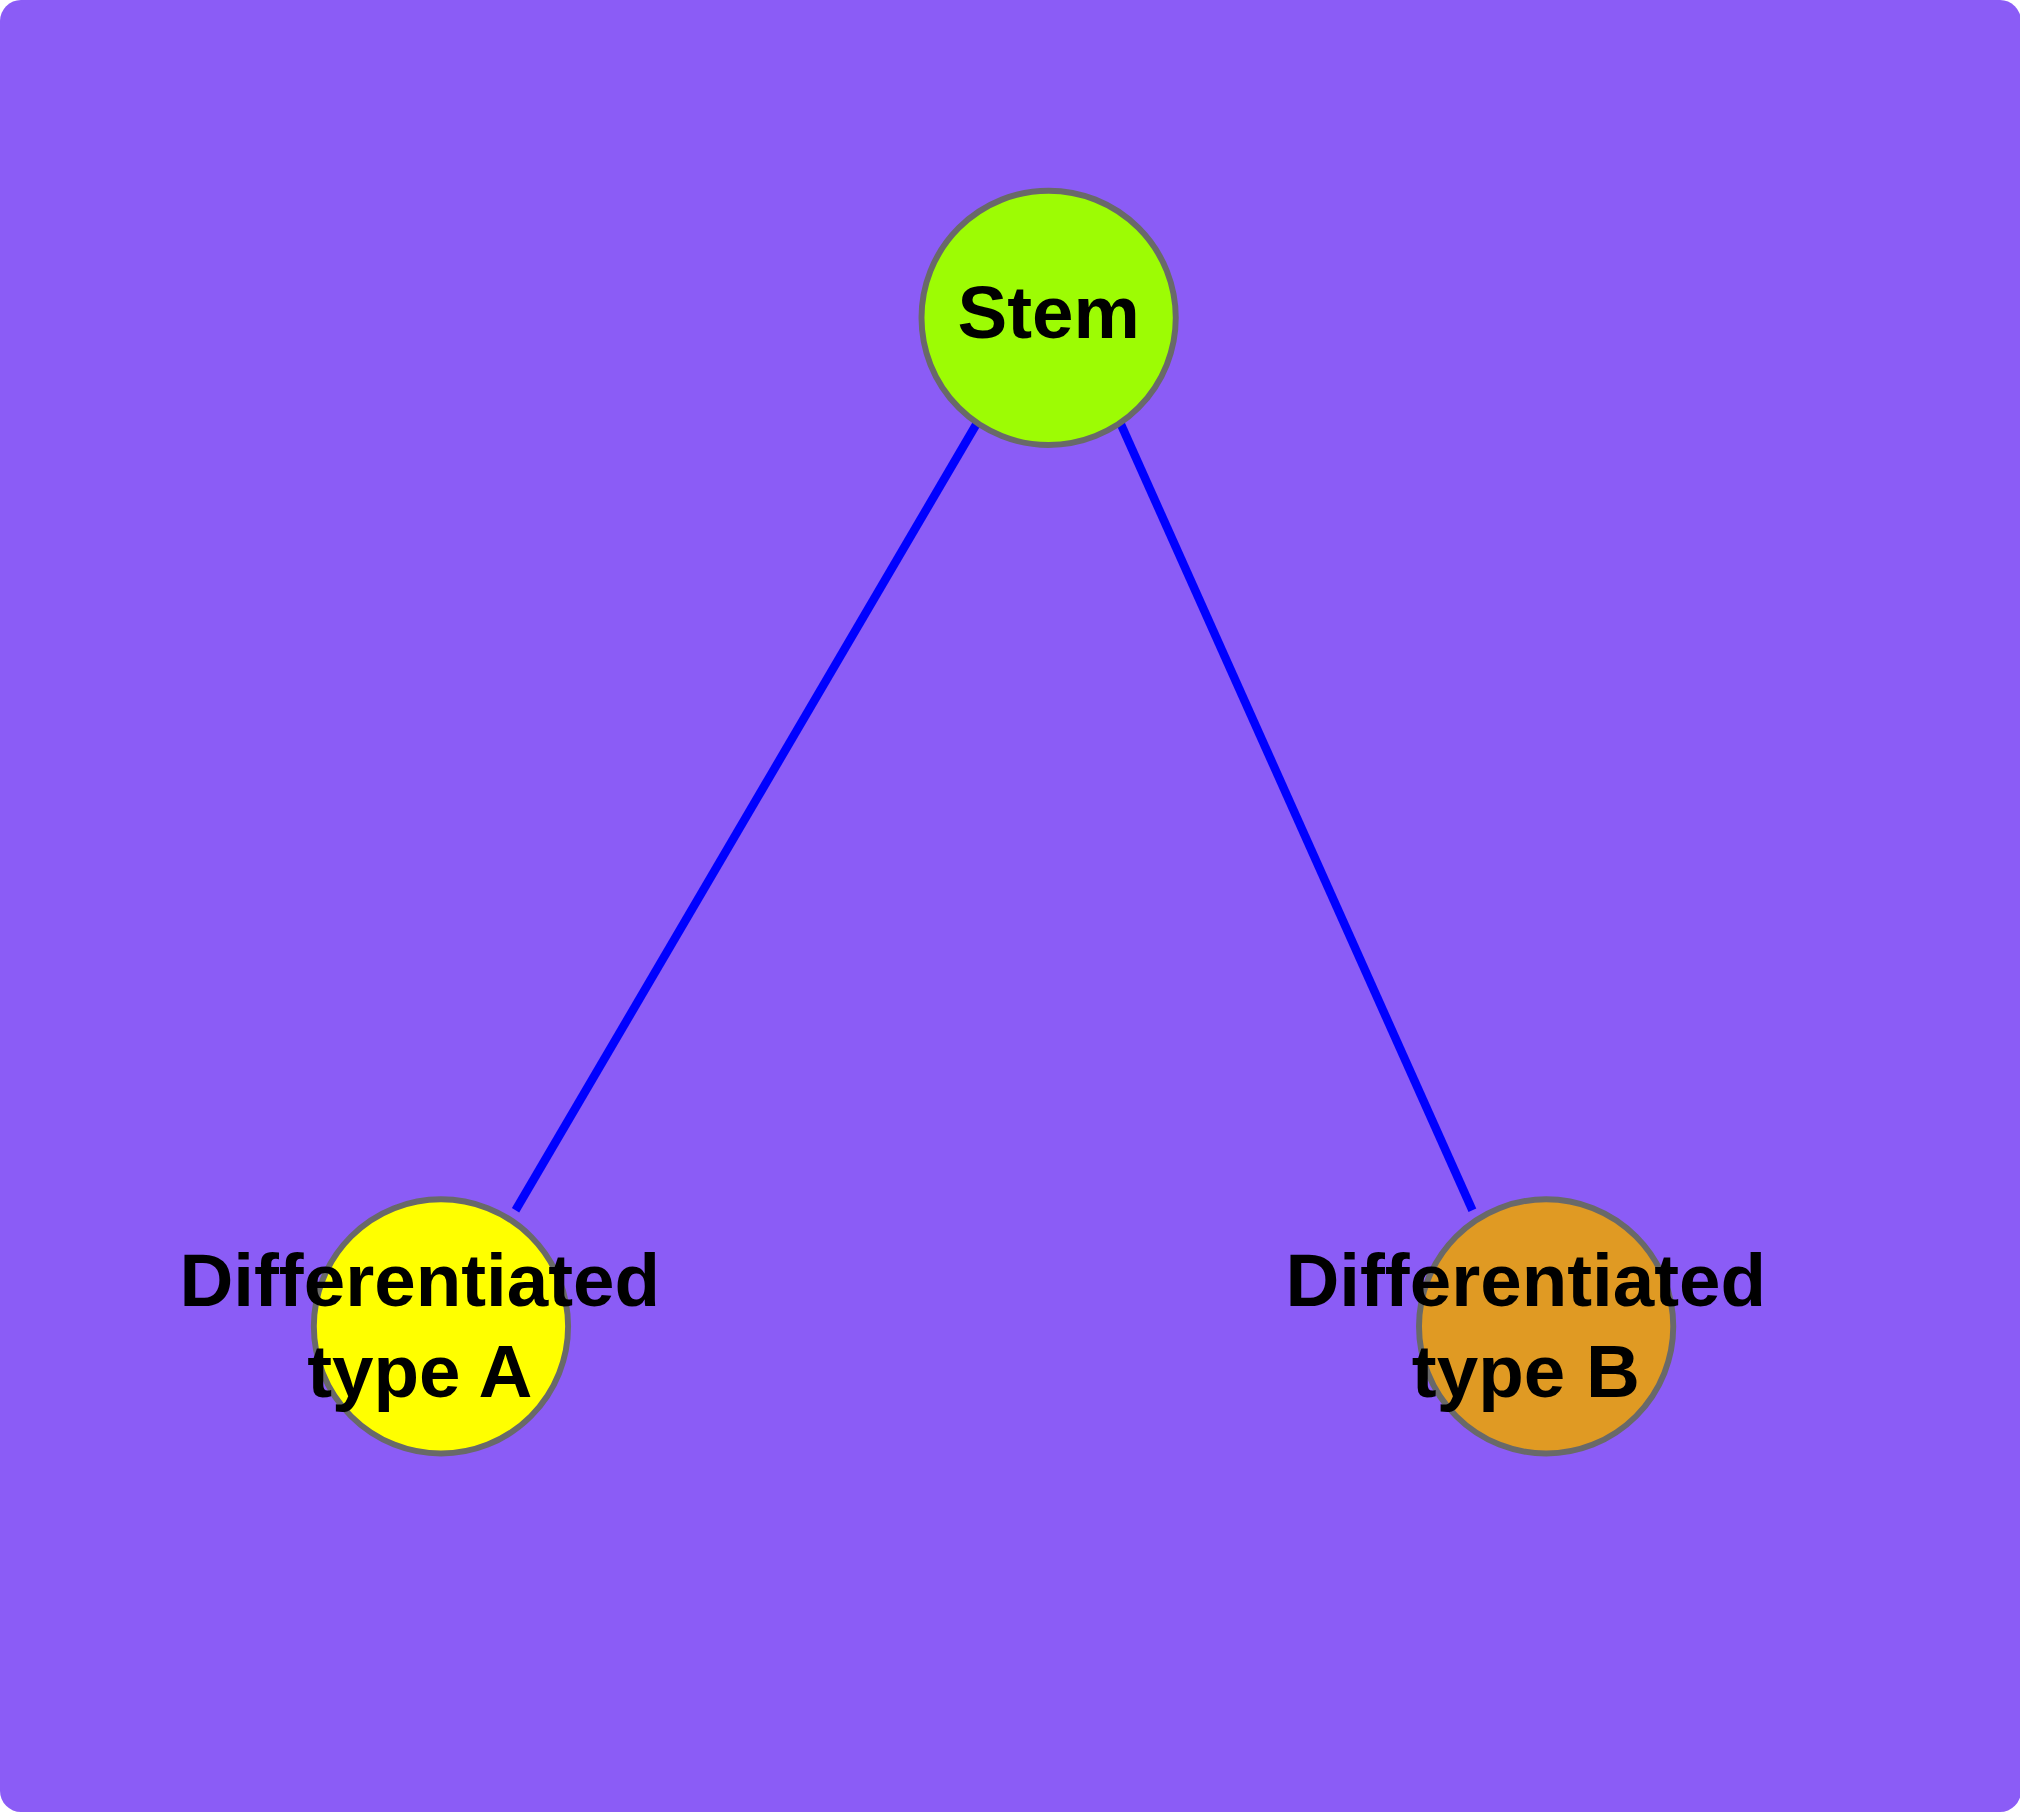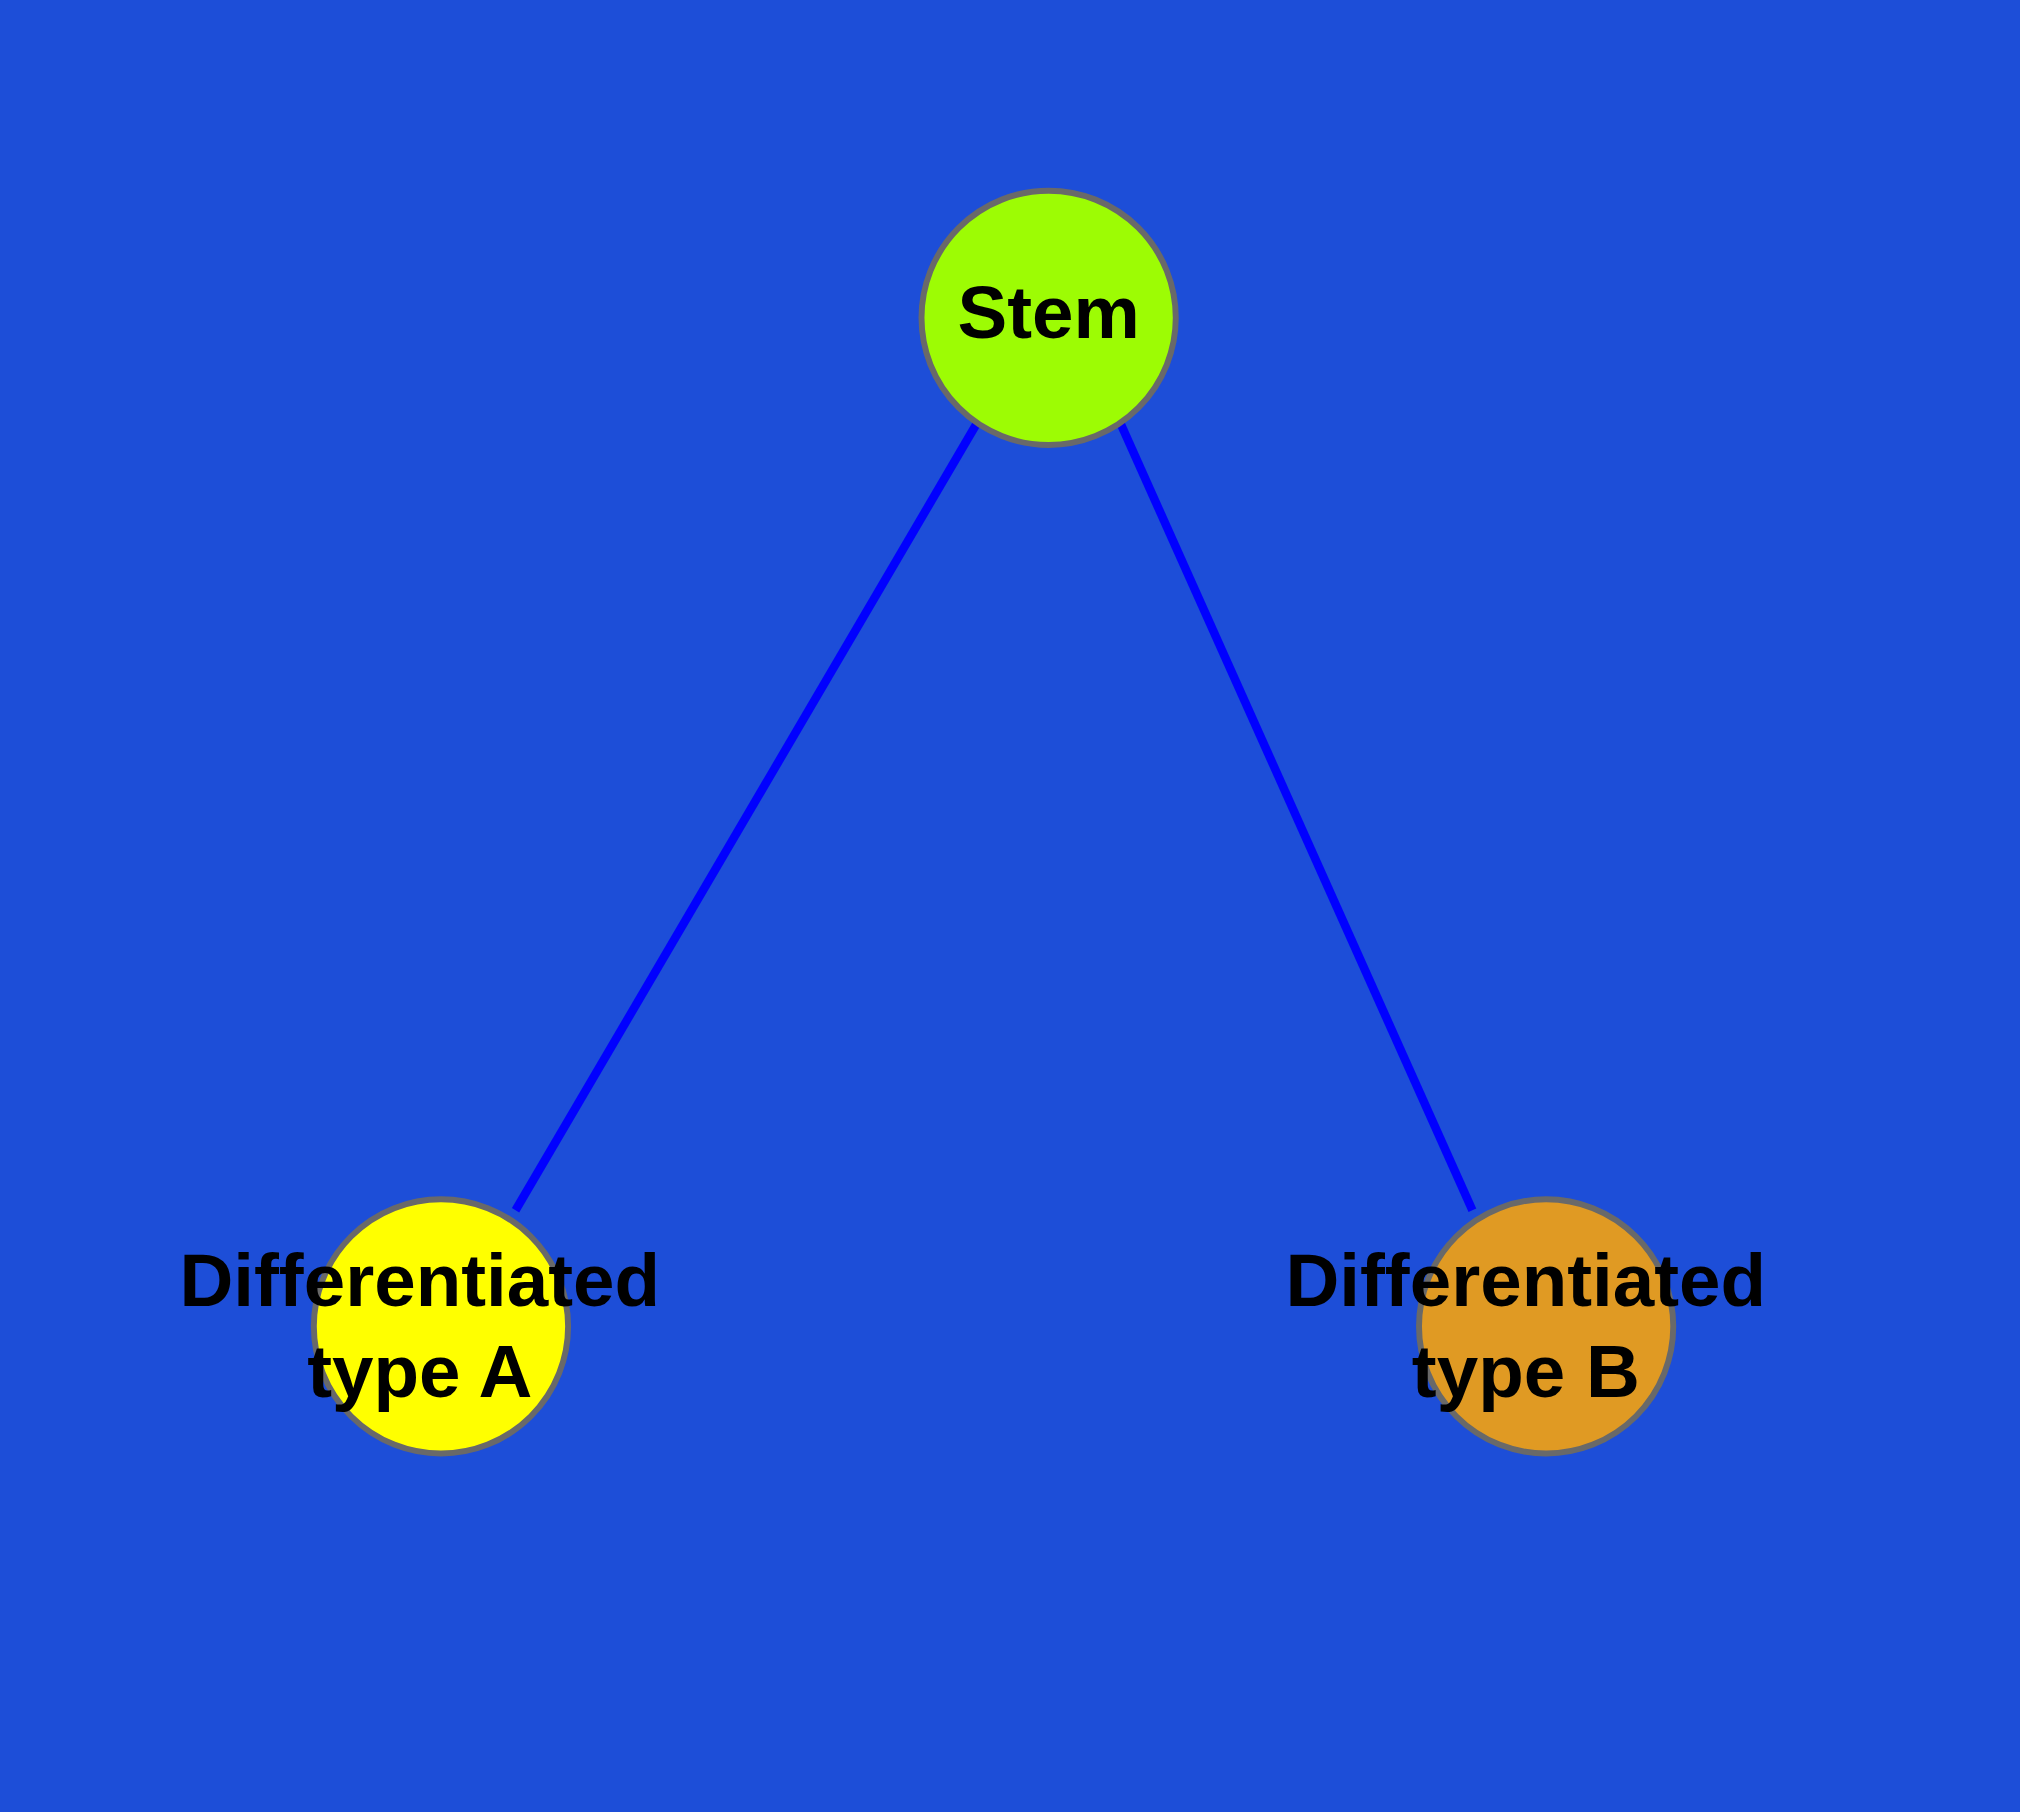--- a/index.html
+++ b/index.html
@@ -4,23 +4,24 @@
 <style>
   html, body {
     margin: 0;
     padding: 0;
     background: #ffffff;
   }
   #canvas {
     position: relative;
     width: 2021px;
     height: 1812px;
-    background: #1d4ed8;
+    background: #8b5cf6;
     overflow: hidden;
     font-family: "Liberation Sans", "DejaVu Sans", sans-serif;
+    border-radius: 21px;
   }
   #graph-svg {
     position: absolute;
     left: 0;
     top: 0;
     width: 2021px;
     height: 1812px;
     display: block;
   }
   .node-label {

